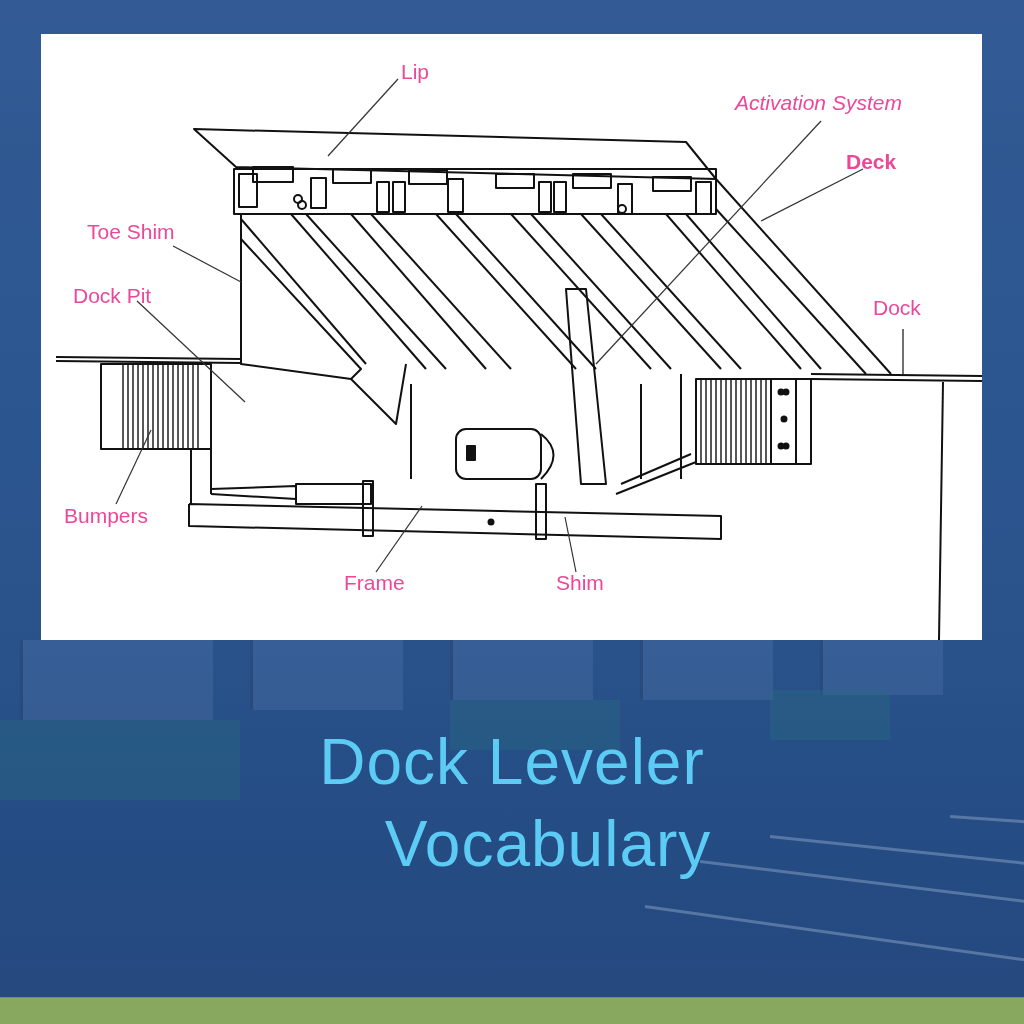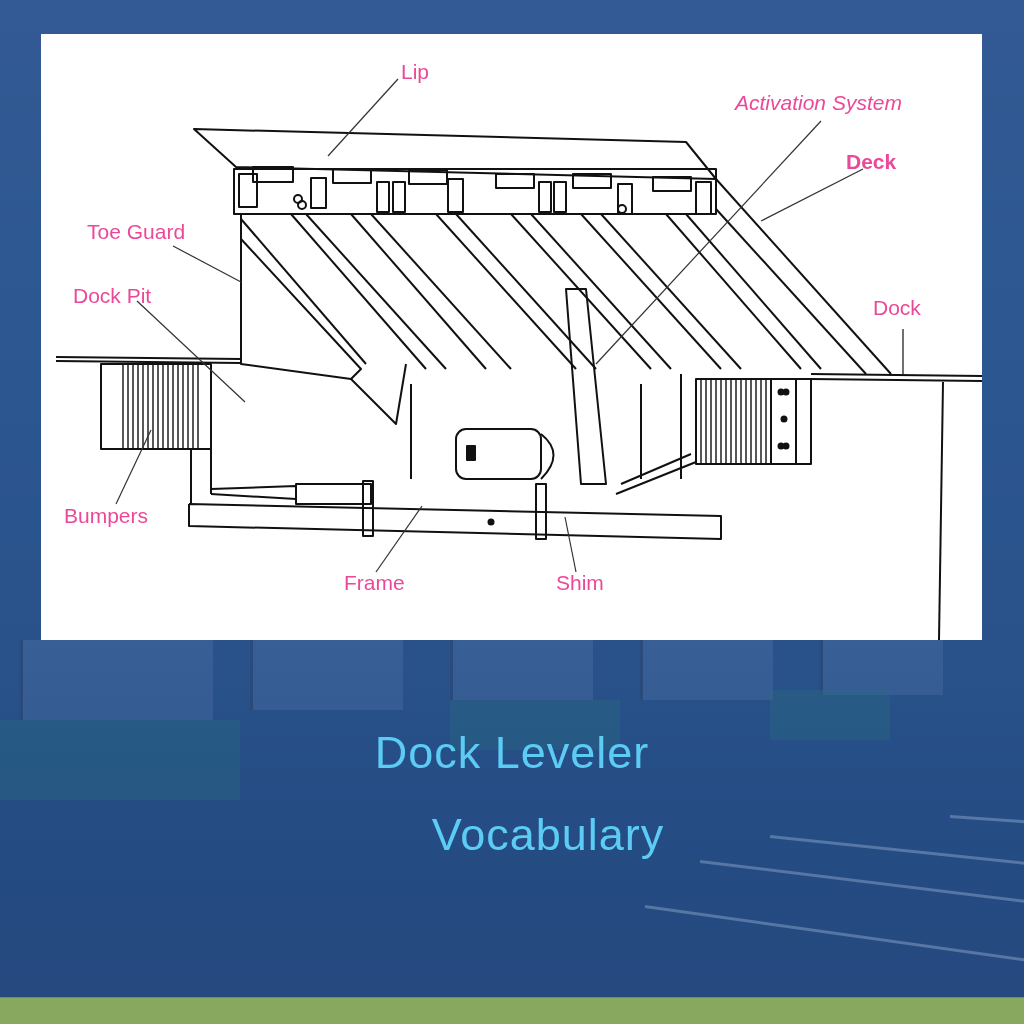--- a/index.html
+++ b/index.html
@@ -5,21 +5,21 @@
   html,body{margin:0;padding:0;}
   body{width:1024px;height:1024px;overflow:hidden;position:relative;background:#2a4f86;font-family:"Liberation Sans",sans-serif;}
   .bg{position:absolute;left:0;top:0;width:1024px;height:1024px;
     background:linear-gradient(180deg,#335a94 0%,#2c5790 30%,#2a538c 60%,#244b82 85%,#26497f 100%);}
   .bg .door{position:absolute;background:rgba(120,150,200,0.18);border-left:3px solid rgba(20,40,80,0.35);}
   .bg .stripe{position:absolute;height:3px;background:rgba(180,200,230,0.35);transform-origin:left center;}
   .bg .teal{position:absolute;background:rgba(40,110,130,0.35);}
   .panel{position:absolute;left:41px;top:34px;width:941px;height:606px;background:#ffffff;}
   .panel svg{position:absolute;left:0;top:0;}
   .label{position:absolute;font-size:21px;color:#ec4899;white-space:nowrap;}
-  .title{position:absolute;left:0;width:1024px;text-align:center;color:#5cccf4;font-size:45px;font-weight:400;letter-spacing:1px;line-height:1;}
+  .title{position:absolute;left:0;width:1024px;text-align:center;color:#5cccf4;font-size:64px;font-weight:400;letter-spacing:1px;line-height:1;}
   .green{position:absolute;left:0;top:997px;width:1024px;height:27px;background:#88a75f;border-top:1px solid #6f8f5a;}
 </style>
 </head>
 <body>
 
 <div class="bg">
   <div class="door" style="left:20px;top:640px;width:190px;height:80px;"></div>
   <div class="door" style="left:250px;top:640px;width:150px;height:70px;"></div>
   <div class="door" style="left:450px;top:640px;width:140px;height:60px;"></div>
   <div class="door" style="left:640px;top:640px;width:130px;height:60px;"></div>
@@ -163,21 +163,21 @@
       <line x1="96" y1="267" x2="204" y2="368"></line>
       <line x1="75" y1="470" x2="110" y2="396"></line>
       <line x1="335" y1="538" x2="381" y2="472"></line>
       <line x1="535" y1="538" x2="524" y2="483"></line>
     </g>
   </svg>
 
   <span class="label" style="left:360px;top:26px;">Lip</span>
   <span class="label" style="left:694px;top:57px;font-style:italic;">Activation System</span>
   <span class="label" style="left:805px;top:116px;font-weight:bold;">Deck</span>
-  <span class="label" style="left:46px;top:186px;">Toe Guard</span>
+  <span class="label" style="left:46px;top:186px;">Toe Shim</span>
   <span class="label" style="left:32px;top:250px;">Dock Pit</span>
   <span class="label" style="left:832px;top:262px;">Dock</span>
   <span class="label" style="left:23px;top:470px;">Bumpers</span>
   <span class="label" style="left:303px;top:537px;">Frame</span>
   <span class="label" style="left:515px;top:537px;">Shim</span>
 </div>
 
 <div class="title" style="top:730px;">Dock Leveler</div>
 <div class="title" style="top:812px;margin-left:36px;">Vocabulary</div>
 

